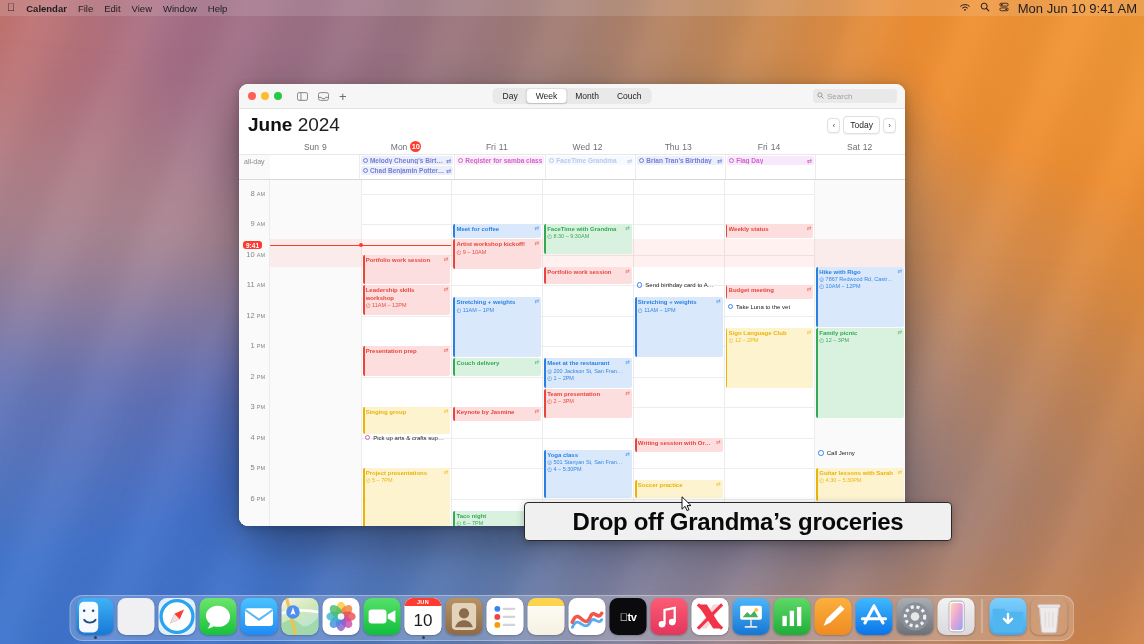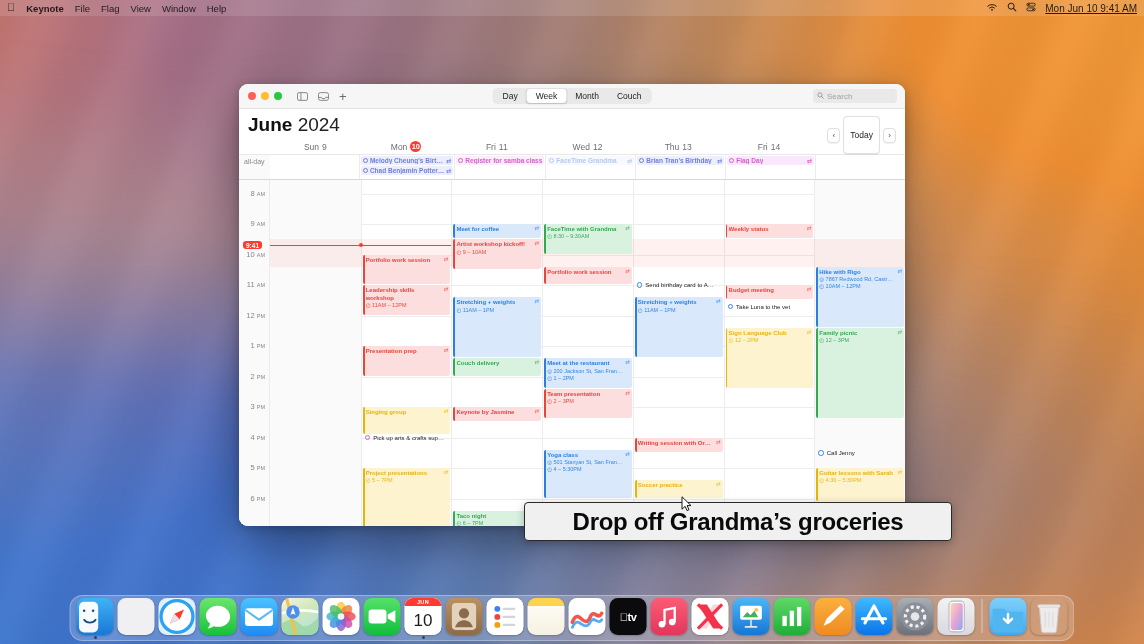--- a/index.html
+++ b/index.html
@@ -39,21 +39,21 @@
     display: flex; align-items: center;
     font-size: 9.5px; color: #1d1d1f;
     padding: 0 7px; z-index: 50;
   }
   #menubar .mb-left { display: flex; align-items: center; gap: 11px; }
   #menubar .mb-right { margin-left: auto; display: flex; align-items: center; gap: 9px; }
   .mb-item { cursor: default; white-space: nowrap; }
   .mb-item.bold { font-weight: bold; }
   .apple-logo { font-size: 11px; line-height: 1; position: relative; top: -0.5px; }
   .mb-icon { display: inline-block; line-height: 1; }
-  .mb-clock { font-size: 10px; white-space: nowrap; text-decoration: underline; }
+  .mb-clock { font-size: 13px; white-space: nowrap; }
 
   
   #calendar-window {
     position: absolute; left: 239px; top: 84px; width: 666px; height: 442px;
     background: #ffffff;
     border-radius: 9px;
     overflow: hidden;
     box-shadow: 0 18px 44px rgba(0,0,0,0.36), 0 2px 8px rgba(0,0,0,0.22);
     z-index: 20;
     display: flex; flex-direction: column;
@@ -111,21 +111,21 @@
   .nav-group {
     position: absolute; right: 9px; top: 7px;
     display: flex; align-items: center; gap: 3px;
   }
   .nav-btn {
     height: 15px; min-width: 13px;
     background: #fff; border: 1px solid #e0e0e0; border-radius: 4px;
     display: flex; align-items: center; justify-content: center;
     font-size: 8px; color: #4a4a4a; box-shadow: 0 0.5px 1px rgba(0,0,0,0.06);
   }
-  .nav-btn.today { padding: 18px 6px; font-size: 8.5px; color: #1d1d1f; }
+  .nav-btn.today { padding: 8px 6px; font-size: 8.5px; color: #1d1d1f; }
 
   
   #day-head {
     height: 15px; flex: 0 0 15px;
     display: flex; padding-left: 31px;
   }
   .dh-cell {
     flex: 1; text-align: center; font-size: 8.5px; color: #6e6e73;
     display: flex; align-items: center; justify-content: center; gap: 3px;
   }
@@ -252,23 +252,23 @@
 
 <div id="wallpaper">
   <div class="layer wp1"></div>
   <div class="layer wp2"></div>
   <div class="layer wp3"></div>
 </div>
 
 <div id="menubar">
   <div class="mb-left">
     <span class="mb-item apple-logo"></span>
-    <span class="mb-item bold">Keynote</span>
+    <span class="mb-item bold">Calendar</span>
     <span class="mb-item">File</span>
-    <span class="mb-item">Flag</span>
+    <span class="mb-item">Edit</span>
     <span class="mb-item">View</span>
     <span class="mb-item">Window</span>
     <span class="mb-item">Help</span>
   </div>
   <div class="mb-right">
     <span class="mb-icon">
       <svg width="12" height="9" viewBox="0 0 16 12">
           <path d="M8 10.3a1.2 1.2 0 110-2.4 1.2 1.2 0 010 2.4z" fill="#1d1d1f"></path>
           <path d="M4.6 6.6a5 5 0 016.8 0" stroke="#1d1d1f" stroke-width="1.3" fill="none" stroke-linecap="round"></path>
           <path d="M2.2 4.2a8.6 8.6 0 0111.6 0" stroke="#1d1d1f" stroke-width="1.3" fill="none" stroke-linecap="round"></path>

